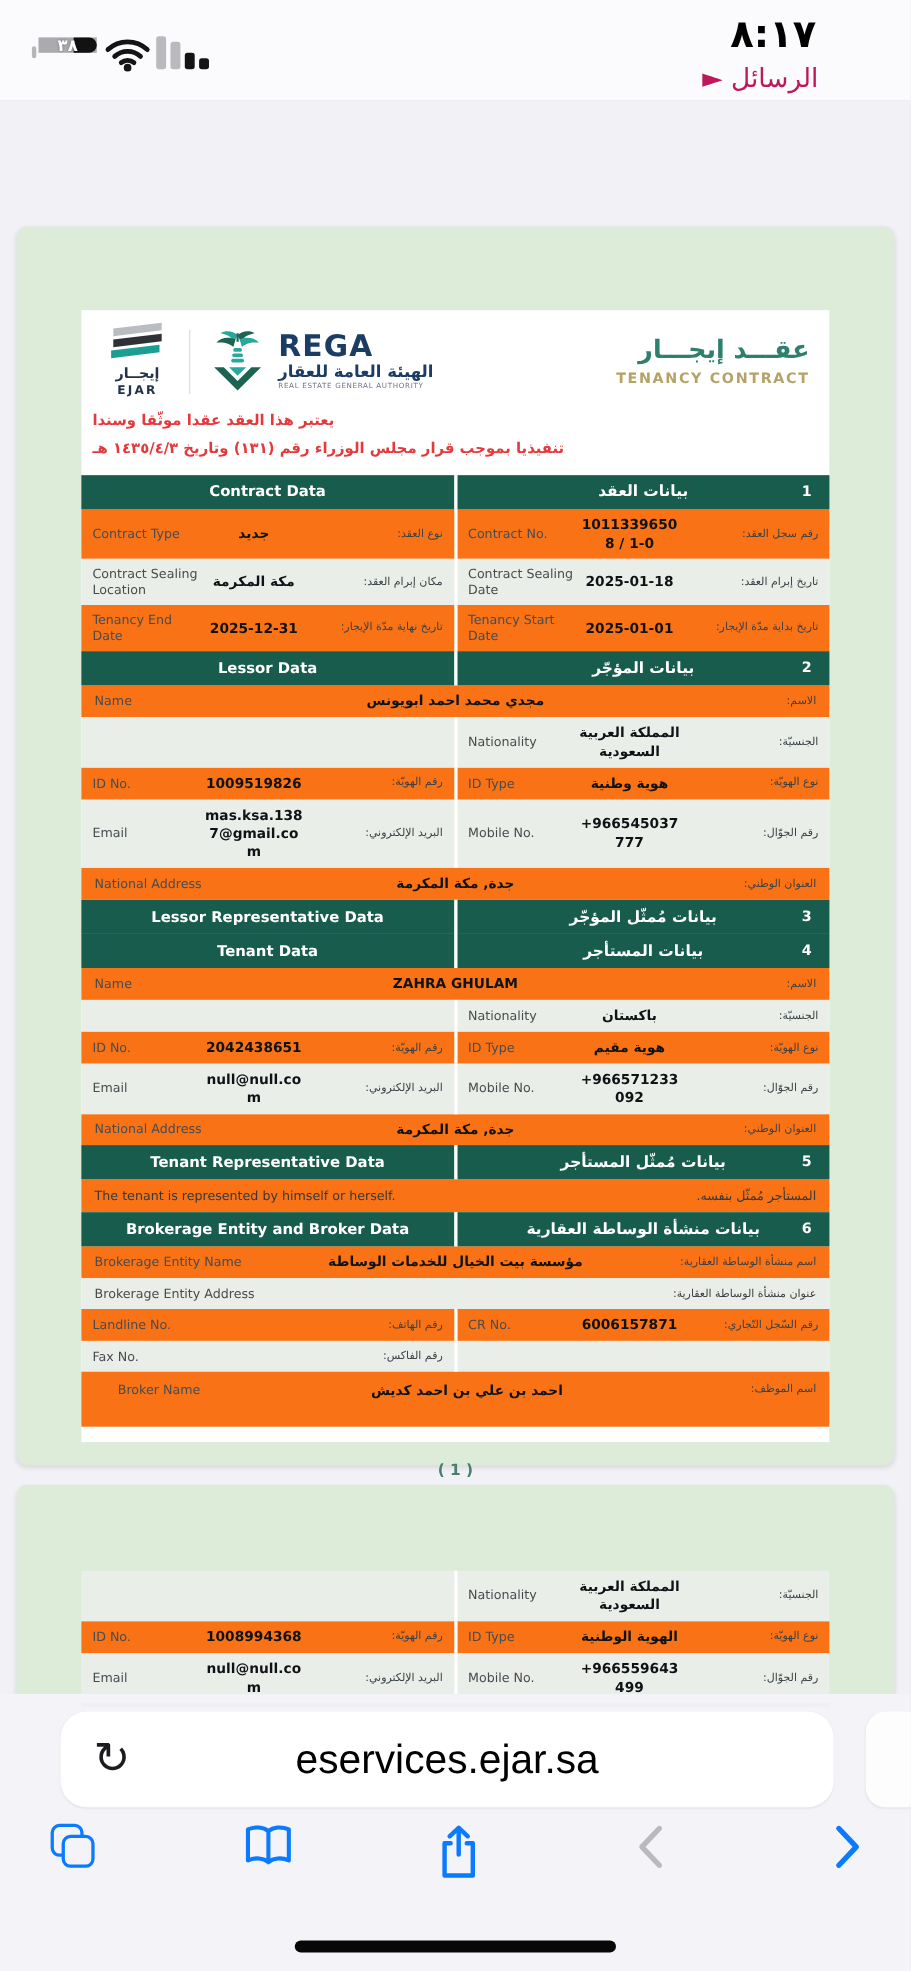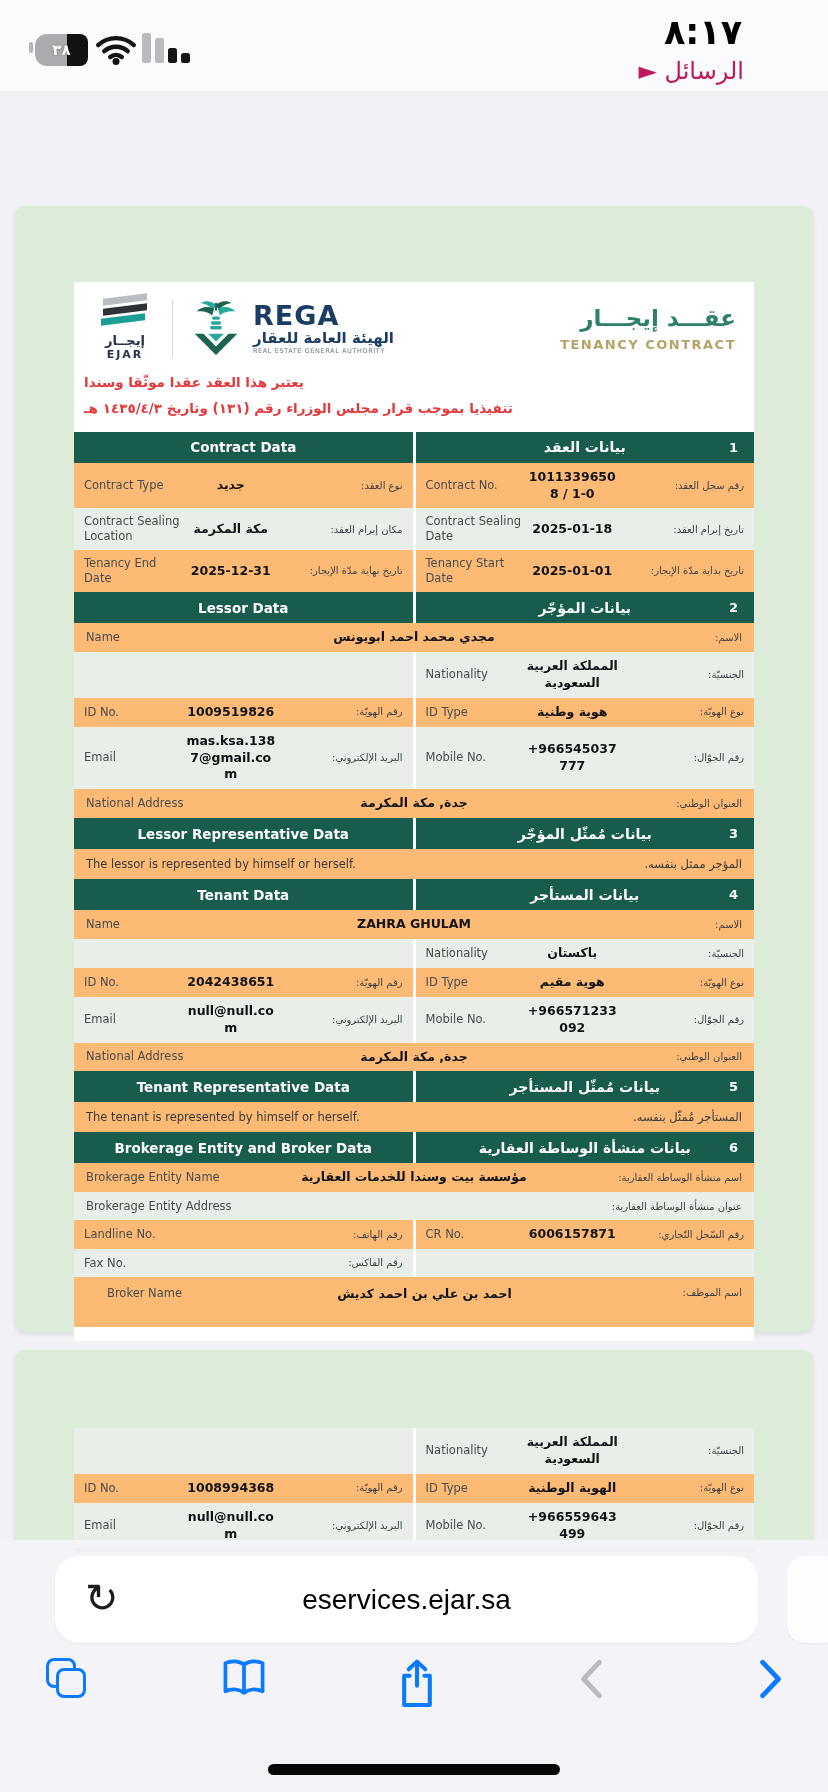--- a/index.html
+++ b/index.html
@@ -7,22 +7,22 @@
   body { font-family:"DejaVu Sans","Liberation Sans",sans-serif; }
   .screen { position:relative; width:828px; height:1792px; margin:0 auto;
             background:#f2f1f6; overflow:hidden; }
 
   
   .statusbar { position:absolute; top:0; left:0; right:0; height:92px;
                background:#fbfbfd; border-bottom:1px solid #ecebf0; z-index:5; }
   .sb-time { position:absolute; top:12px; right:86px; font-size:35px; font-weight:600;
              color:#000; letter-spacing:1px; }
   .sb-app { position:absolute; top:57px; right:84px; font-size:24px; color:#be185d; direction:ltr; }
-  .sb-battery { position:absolute; top:34px; left:35px; width:53px; height:32px;
-                background:#ababaf; border-radius:12px;text-decoration:underline; }
+  .sb-battery { position:absolute; top:34px; left:35px; width:53px; height:14px;
+                background:#ababaf; border-radius:0;text-decoration:underline; }
   .sb-battery .fill { position:absolute; top:0; right:0; width:40%; height:100%;
                       background:#121212; border-radius:0 8px 8px 0; }
   .sb-battery .cap { position:absolute; left:-6px; top:8px; width:4px; height:11px;
                      background:#b6b6ba; border-radius:2px; }
   .sb-battery .pct { position:absolute; inset:0; display:flex; align-items:center;
                      justify-content:center; color:#fff; font-size:15px; font-weight:700;
                      text-shadow:0 0 2px rgba(0,0,0,.45); }
   .sb-wifi { position:absolute; top:34px; left:95px; }
   .sb-cell { position:absolute; top:33px; left:142px; display:flex; align-items:flex-end; gap:4px; height:30px; }
   .sb-cell i { display:block; width:9px; border-radius:2.5px; }
@@ -64,21 +64,21 @@
   
   .sec-header { display:grid; grid-template-columns:1fr 3px 1fr; background:#86efac; min-height:31px; }
   .sec-header .gap { background:#ffffff; }
   .sec-left { display:flex; align-items:center; justify-content:center;
               color:#fff; font-weight:700; font-size:13.5px; background:#185c4d; }
   .sec-right { position:relative; display:flex; align-items:center; justify-content:center;
                color:#fff; font-weight:700; font-size:14px; direction:rtl; background:#185c4d; }
   .sec-right .sec-num { position:absolute; right:16px; font-size:13px; }
 
   
-  .row { background:#fdba74; }
+  .row { background:#f97316; }
   .row.shade { background:#e9eee8; }
   .row-pair { display:grid; grid-template-columns:1fr 3px 1fr; }
   .row-pair .gap { background:#fff; }
   .half { display:grid; grid-template-columns:97px 1fr 122px; align-items:center;
           gap:4px; padding:6px 10px; min-height:28px; }
   .row-full { display:grid; grid-template-columns:170px 1fr 170px; align-items:center;
               gap:0; padding:6px 12px; min-height:28px; }
   .row-full.tall { min-height:50px; align-items:start; padding-top:9px;padding-left:33px; }
   .row-note { display:flex; justify-content:space-between; align-items:center;
               padding:7px 12px; min-height:30px; }
@@ -93,21 +93,21 @@
   .teal-edge { height:4px; background:#256b58; }
 
   
   .chrome { position:absolute; left:0; right:0; top:1540px; height:252px;
             background:rgba(244,243,247,0.98); z-index:6; }
   .url-pill { position:absolute; left:55px; top:16px; width:703px; height:87px;
               background:#ffffff; border-radius:24px; box-shadow:0 1px 2px rgba(0,0,0,0.06);
               display:flex; align-items:center; justify-content:center; }
   .reload { position:absolute; left:30px; top:50%; transform:translateY(-54%);
             font-size:40px; color:#1c1c1e; line-height:1; }
-  .url-text { font-family:"Liberation Sans","DejaVu Sans",sans-serif; font-size:28px; color:#000; }
+  .url-text { font-family:"Liberation Sans","DejaVu Sans",sans-serif; font-size:37px; color:#000; }
   .tab-pill { position:absolute; right:-14px; top:16px; width:55px; height:87px;
               background:#fdfdfe; border-radius:18px; box-shadow:0 1px 2px rgba(0,0,0,0.06); }
   .toolbar-icon { position:absolute; top:118px; }
   .icon-tabs { left:46px; width:44px; height:44px; position:absolute; }
   .icon-tabs .sq { position:absolute; width:30px; height:30px; border:3.5px solid #0a7aff; border-radius:8px; }
   .icon-tabs .back { left:0; top:0; }
   .icon-tabs .front { left:10px; top:10px; background:#f4f3f7; }
   .home-indicator { position:absolute; left:268px; top:224px; width:292px; height:11px;
                     background:#070707; border-radius:6px; }
 </style>
@@ -286,24 +286,20 @@
             <span class="lab-ar" dir="rtl">العنوان الوطني:</span>
           </div>
           <div class="sec-header">
             <div class="sec-left">Lessor Representative Data</div>
             <div class="gap"></div>
             <div class="sec-right">
               <span dir="rtl">بيانات مُمثّل المؤجّر</span>
               <span class="sec-num">3</span>
             </div>
           </div>
-          <div class="row row-note">
-            <span class="note-en">The lessor is represented by himself or herself.</span>
-            <span class="note-ar" dir="rtl">المؤجر ممثل بنفسه.</span>
-          </div>
           <div class="sec-header">
             <div class="sec-left">Tenant Data</div>
             <div class="gap"></div>
             <div class="sec-right">
               <span dir="rtl">بيانات المستأجر</span>
               <span class="sec-num">4</span>
             </div>
           </div>
           <div class="row row-full">
             <span class="lab-en">Name</span>
@@ -365,21 +361,21 @@
           <div class="sec-header">
             <div class="sec-left">Brokerage Entity and Broker Data</div>
             <div class="gap"></div>
             <div class="sec-right">
               <span dir="rtl">بيانات منشأة الوساطة العقارية</span>
               <span class="sec-num">6</span>
             </div>
           </div>
           <div class="row row-full">
             <span class="lab-en">Brokerage Entity Name</span>
-            <span class="val" dir="rtl">مؤسسة بيت وسندا للخدمات العقارية</span>
+            <span class="val" dir="rtl">مؤسسة بيت الخيال للخدمات الوساطة</span>
             <span class="lab-ar" dir="rtl">اسم منشأة الوساطة العقارية:</span>
           </div>
           <div class="row row-full shade">
             <span class="lab-en">Brokerage Entity Address</span>
             <span class="val" dir="rtl"></span>
             <span class="lab-ar" dir="rtl">عنوان منشأة الوساطة العقارية:</span>
           </div>
           <div class="row row-pair">
             <div class="half">
               <span class="lab-en">Landline No.</span>

